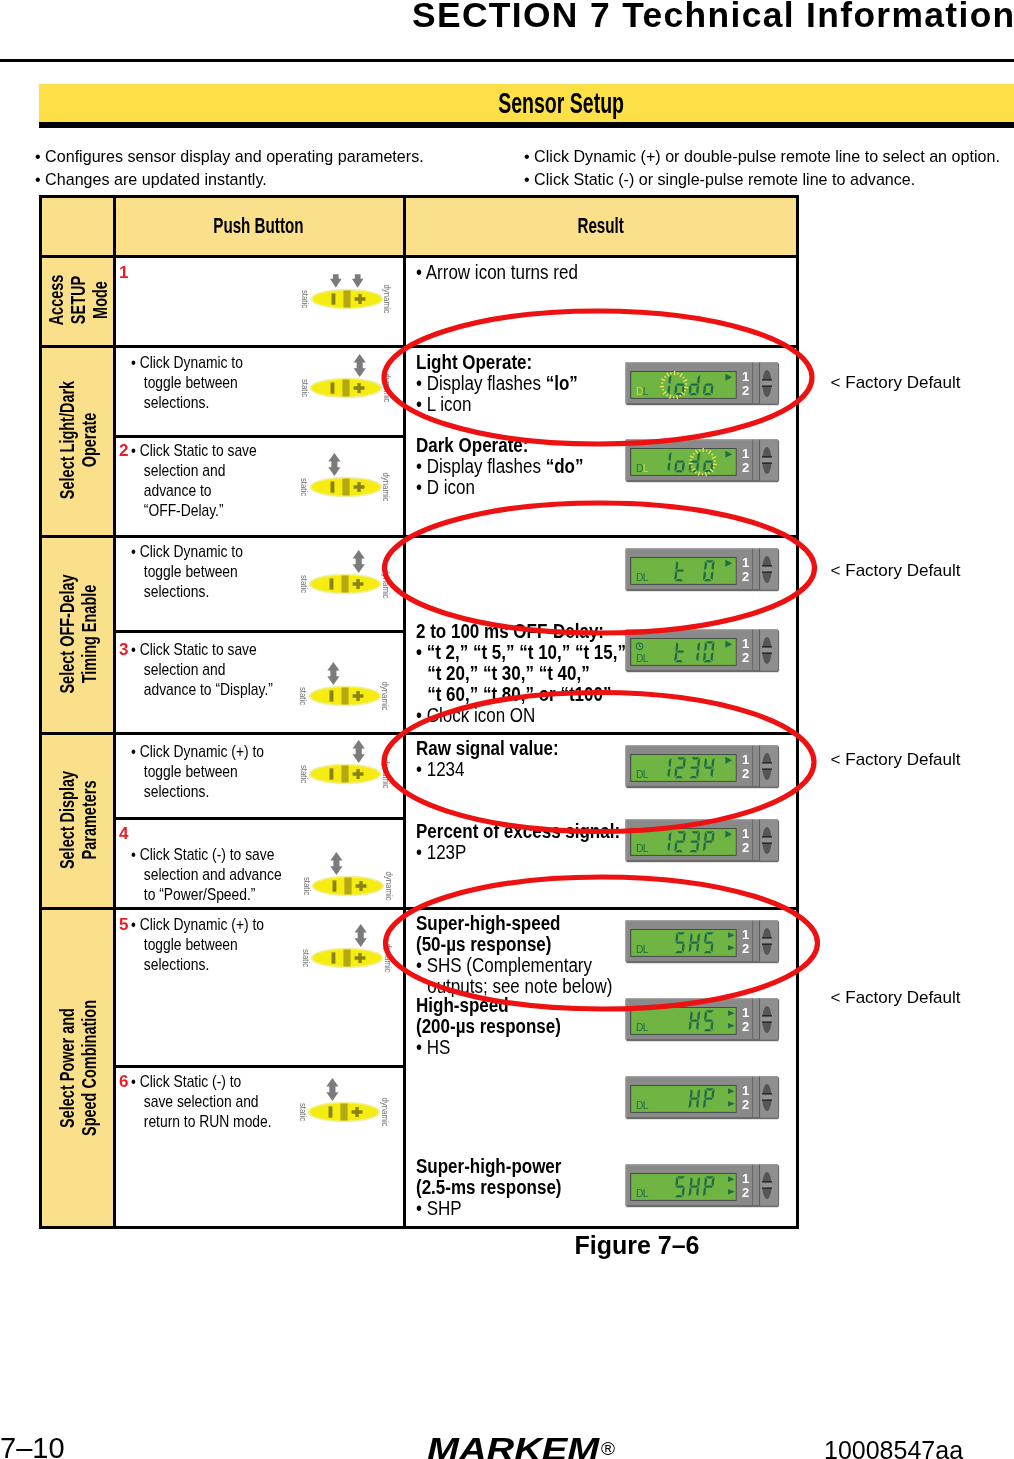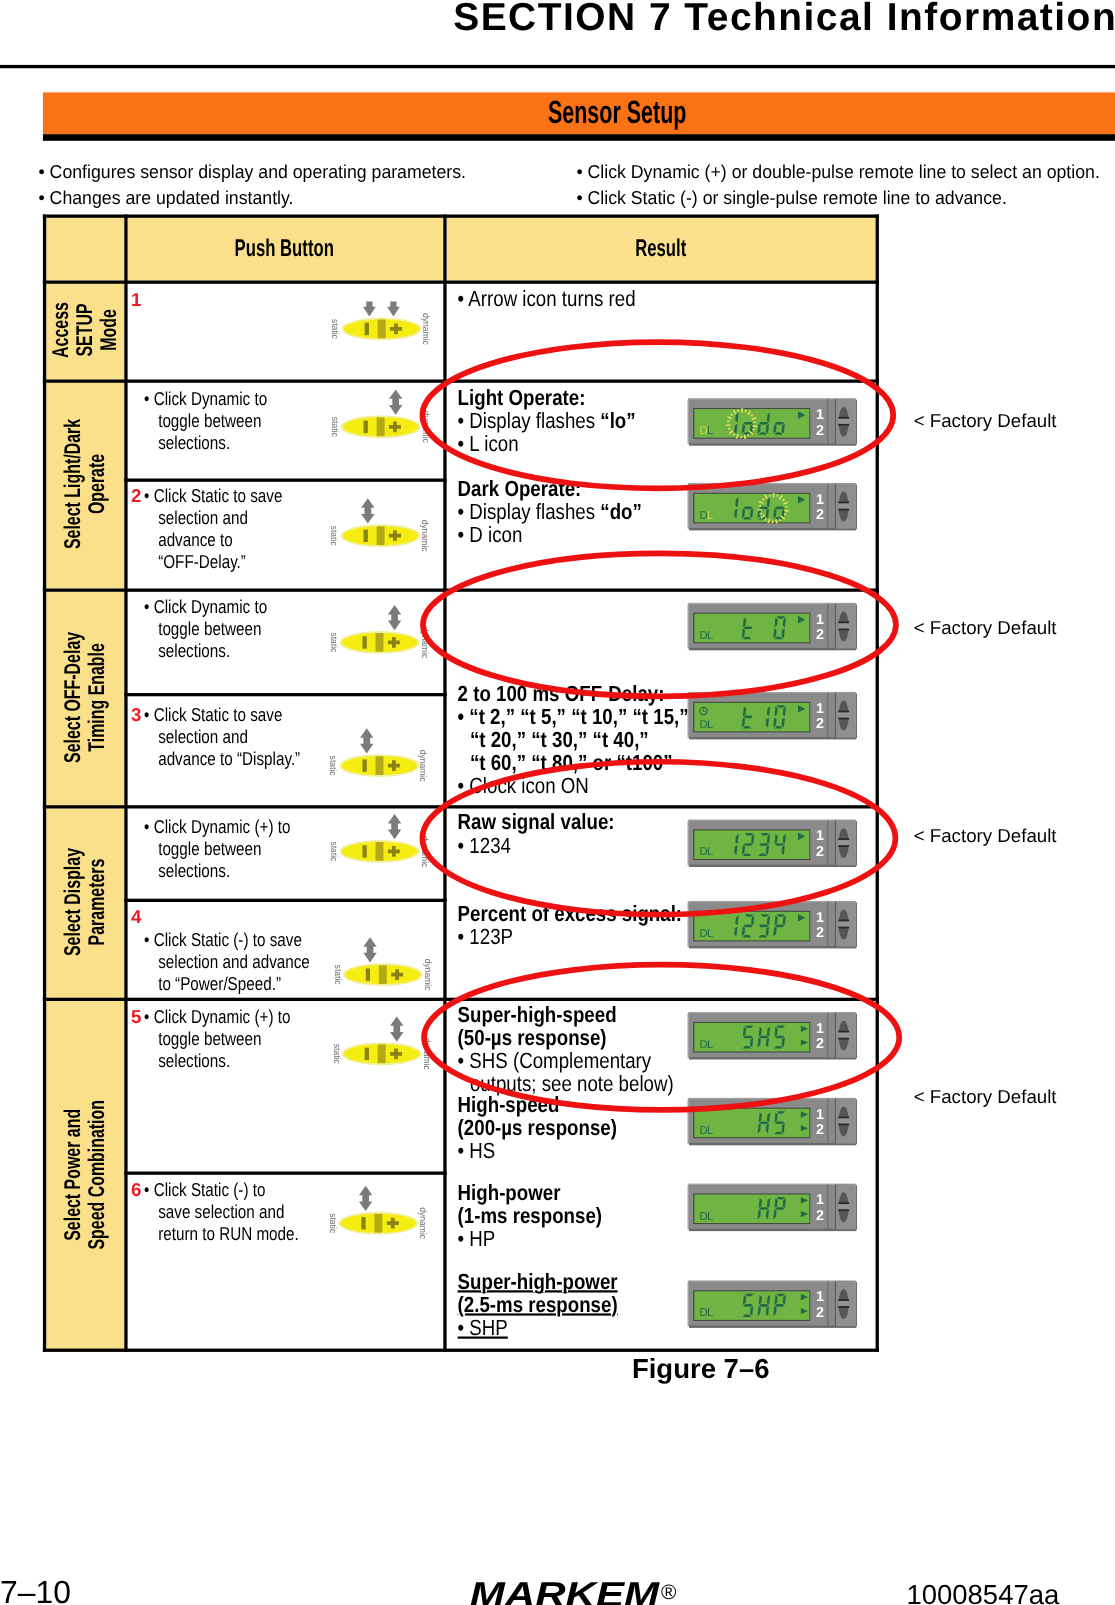--- a/index.html
+++ b/index.html
@@ -6,21 +6,21 @@
   html,body{margin:0;padding:0;background:#fff;}
   body{width:1014px;height:1459px;position:relative;overflow:hidden;
        font-family:"Liberation Sans",sans-serif;color:#000;}
   .abs{position:absolute;}
 
   
   #page-title{top:-5px;left:412px;font-size:35.4px;font-weight:bold;letter-spacing:1.35px;white-space:nowrap;}
   #header-rule{left:0;top:59px;width:1014px;height:3px;background:#000;}
 
   
-  #banner{left:39px;top:84px;width:975px;height:38px;background:#f97316;}
+  #banner{left:39px;top:84px;width:975px;height:38px;background:#fde047;}
   #banner-title{position:absolute;left:322px;top:0px;width:400px;text-align:center;
       font-weight:bold;font-size:29.2px;line-height:38px;}
   #banner-title > span{display:inline-block;transform:scaleX(0.669);}
   #banner-rule{left:39px;top:122px;width:975px;height:6px;background:#000;}
 
   
   .intro{font-size:17px;line-height:22.6px;white-space:nowrap;}
   .intro div{transform:scaleX(0.947);transform-origin:left center;}
   #intro-left{left:35px;top:146px;}
   #intro-right{left:524px;top:146px;}
@@ -715,25 +715,20 @@
         <g>
           <polygon points="80.90,12.20 88.80,12.20 86.49,14.50 82.73,14.50" fill="#236B47"></polygon>
           <polygon points="88.50,23.21 87.54,32.35 85.46,30.28 86.03,24.82" fill="#236B47"></polygon>
           <polygon points="81.01,30.90 84.77,30.90 86.60,33.20 78.70,33.20" fill="#236B47"></polygon>
           <polygon points="79.97,13.05 82.05,15.12 81.48,20.58 79.01,22.19" fill="#236B47"></polygon>
           <polygon points="81.07,21.55 86.67,21.55 88.04,22.70 86.43,23.85 80.83,23.85 79.46,22.70" fill="#236B47"></polygon>
         </g>
       </svg>
     </div>
     <div class="fd" style="left:791.6px;top:793.2px;">&lt; Factory Default</div>
-    <div class="restxt" style="left:377px;top:879.5px;">
-      <div class="resb">High-power</div>
-      <div class="resb">(1-ms response)</div>
-      <div>• HP</div>
-    </div>
     <div style="position:absolute;left:586px;top:880.5999999999999px;width:155px;height:44px;">
       <svg width="155" height="44" viewBox="0 0 155 44">
         <rect x="0.6" y="0.6" width="152.2" height="41" fill="#8A8A8A"></rect>
         <rect x="0.6" y="0" width="152.2" height="1.2" fill="#A3A3A3"></rect>
         <rect x="0" y="1.4" width="1.3" height="40.2" fill="#A3A3A3"></rect>
         <rect x="1.4" y="41" width="152" height="2.2" fill="#6B6B6B"></rect>
         <rect x="152.8" y="1.4" width="1.3" height="40.4" fill="#6B6B6B"></rect>
         <rect x="5.2" y="9" width="106.4" height="27.8" fill="#3C4440"></rect>
         <rect x="6.2" y="9.9" width="104.6" height="26" fill="#70B544"></rect>
         <rect x="127" y="0.6" width="1.1" height="41" fill="#6B6B6B"></rect>
@@ -760,21 +755,21 @@
         </g>
         <g>
           <polygon points="80.90,12.20 88.80,12.20 86.49,14.50 82.73,14.50" fill="#236B47"></polygon>
           <polygon points="89.57,13.05 88.61,22.19 86.48,20.58 87.05,15.12" fill="#236B47"></polygon>
           <polygon points="78.90,23.21 81.03,24.82 80.46,30.28 77.94,32.35" fill="#236B47"></polygon>
           <polygon points="79.97,13.05 82.05,15.12 81.48,20.58 79.01,22.19" fill="#236B47"></polygon>
           <polygon points="81.07,21.55 86.67,21.55 88.04,22.70 86.43,23.85 80.83,23.85 79.46,22.70" fill="#236B47"></polygon>
         </g>
       </svg>
     </div>
-    <div class="restxt" style="left:377px;top:960.5px;text-decoration:underline;">
+    <div class="restxt" style="left:377px;top:960.5px;">
       <div class="resb">Super-high-power</div>
       <div class="resb">(2.5-ms response)</div>
       <div>• SHP</div>
     </div>
     <div style="position:absolute;left:586px;top:969px;width:155px;height:44px;">
       <svg width="155" height="44" viewBox="0 0 155 44">
         <rect x="0.6" y="0.6" width="152.2" height="41" fill="#8A8A8A"></rect>
         <rect x="0.6" y="0" width="152.2" height="1.2" fill="#A3A3A3"></rect>
         <rect x="0" y="1.4" width="1.3" height="40.2" fill="#A3A3A3"></rect>
         <rect x="1.4" y="41" width="152" height="2.2" fill="#6B6B6B"></rect>

